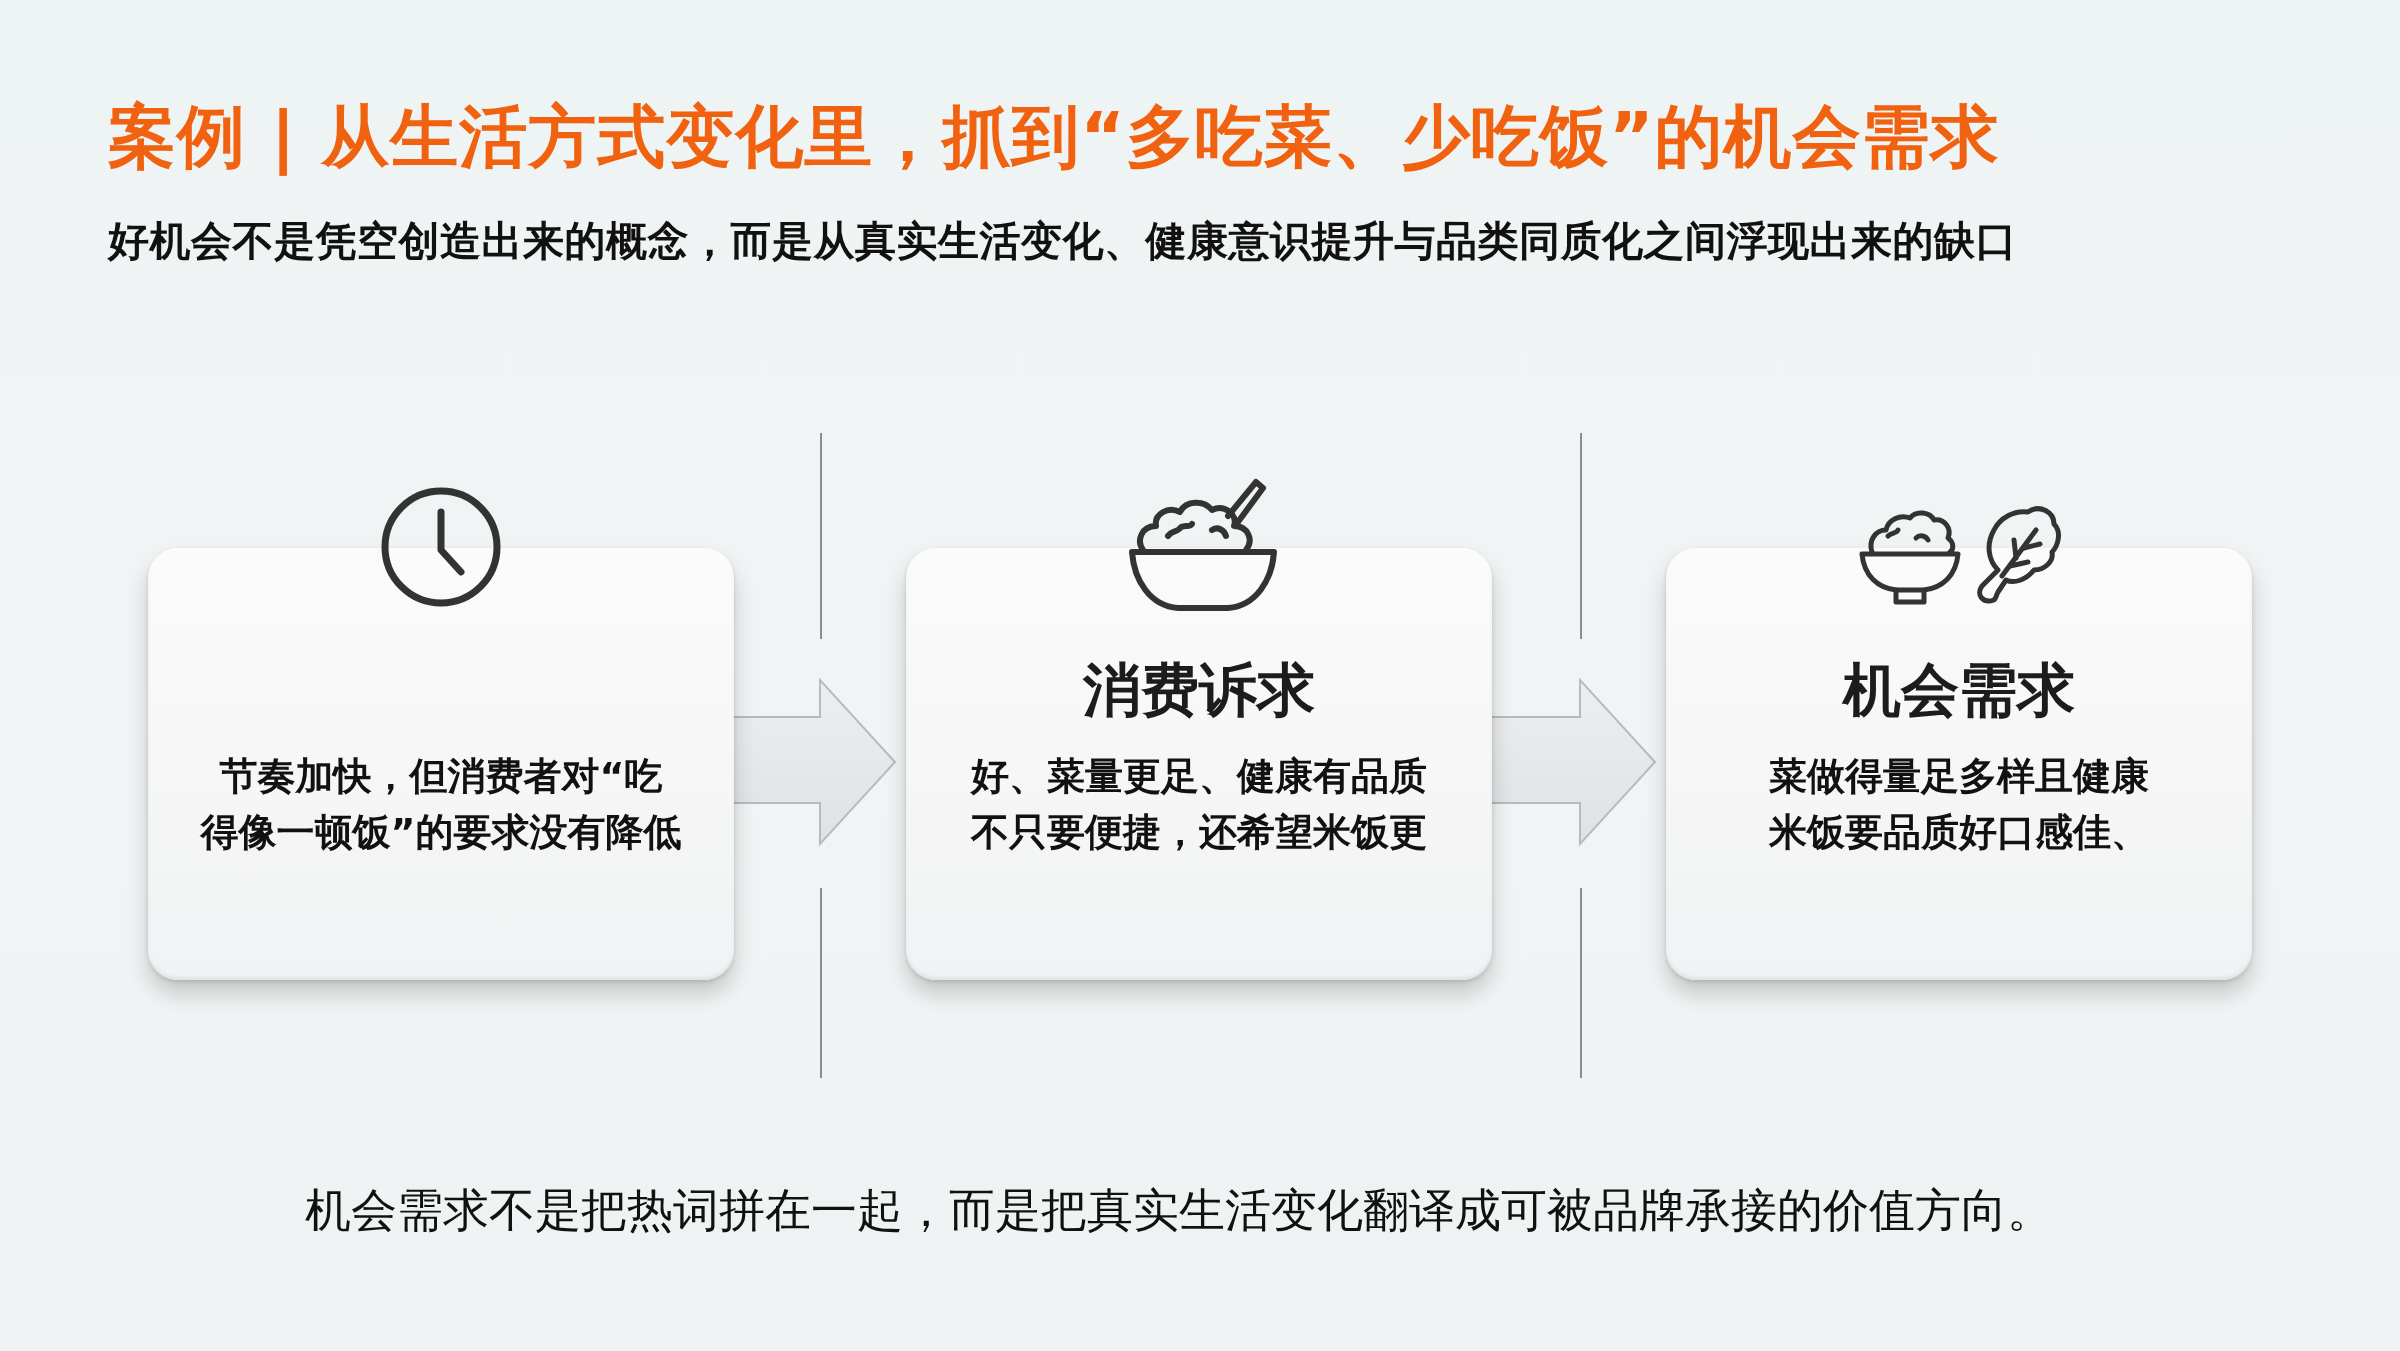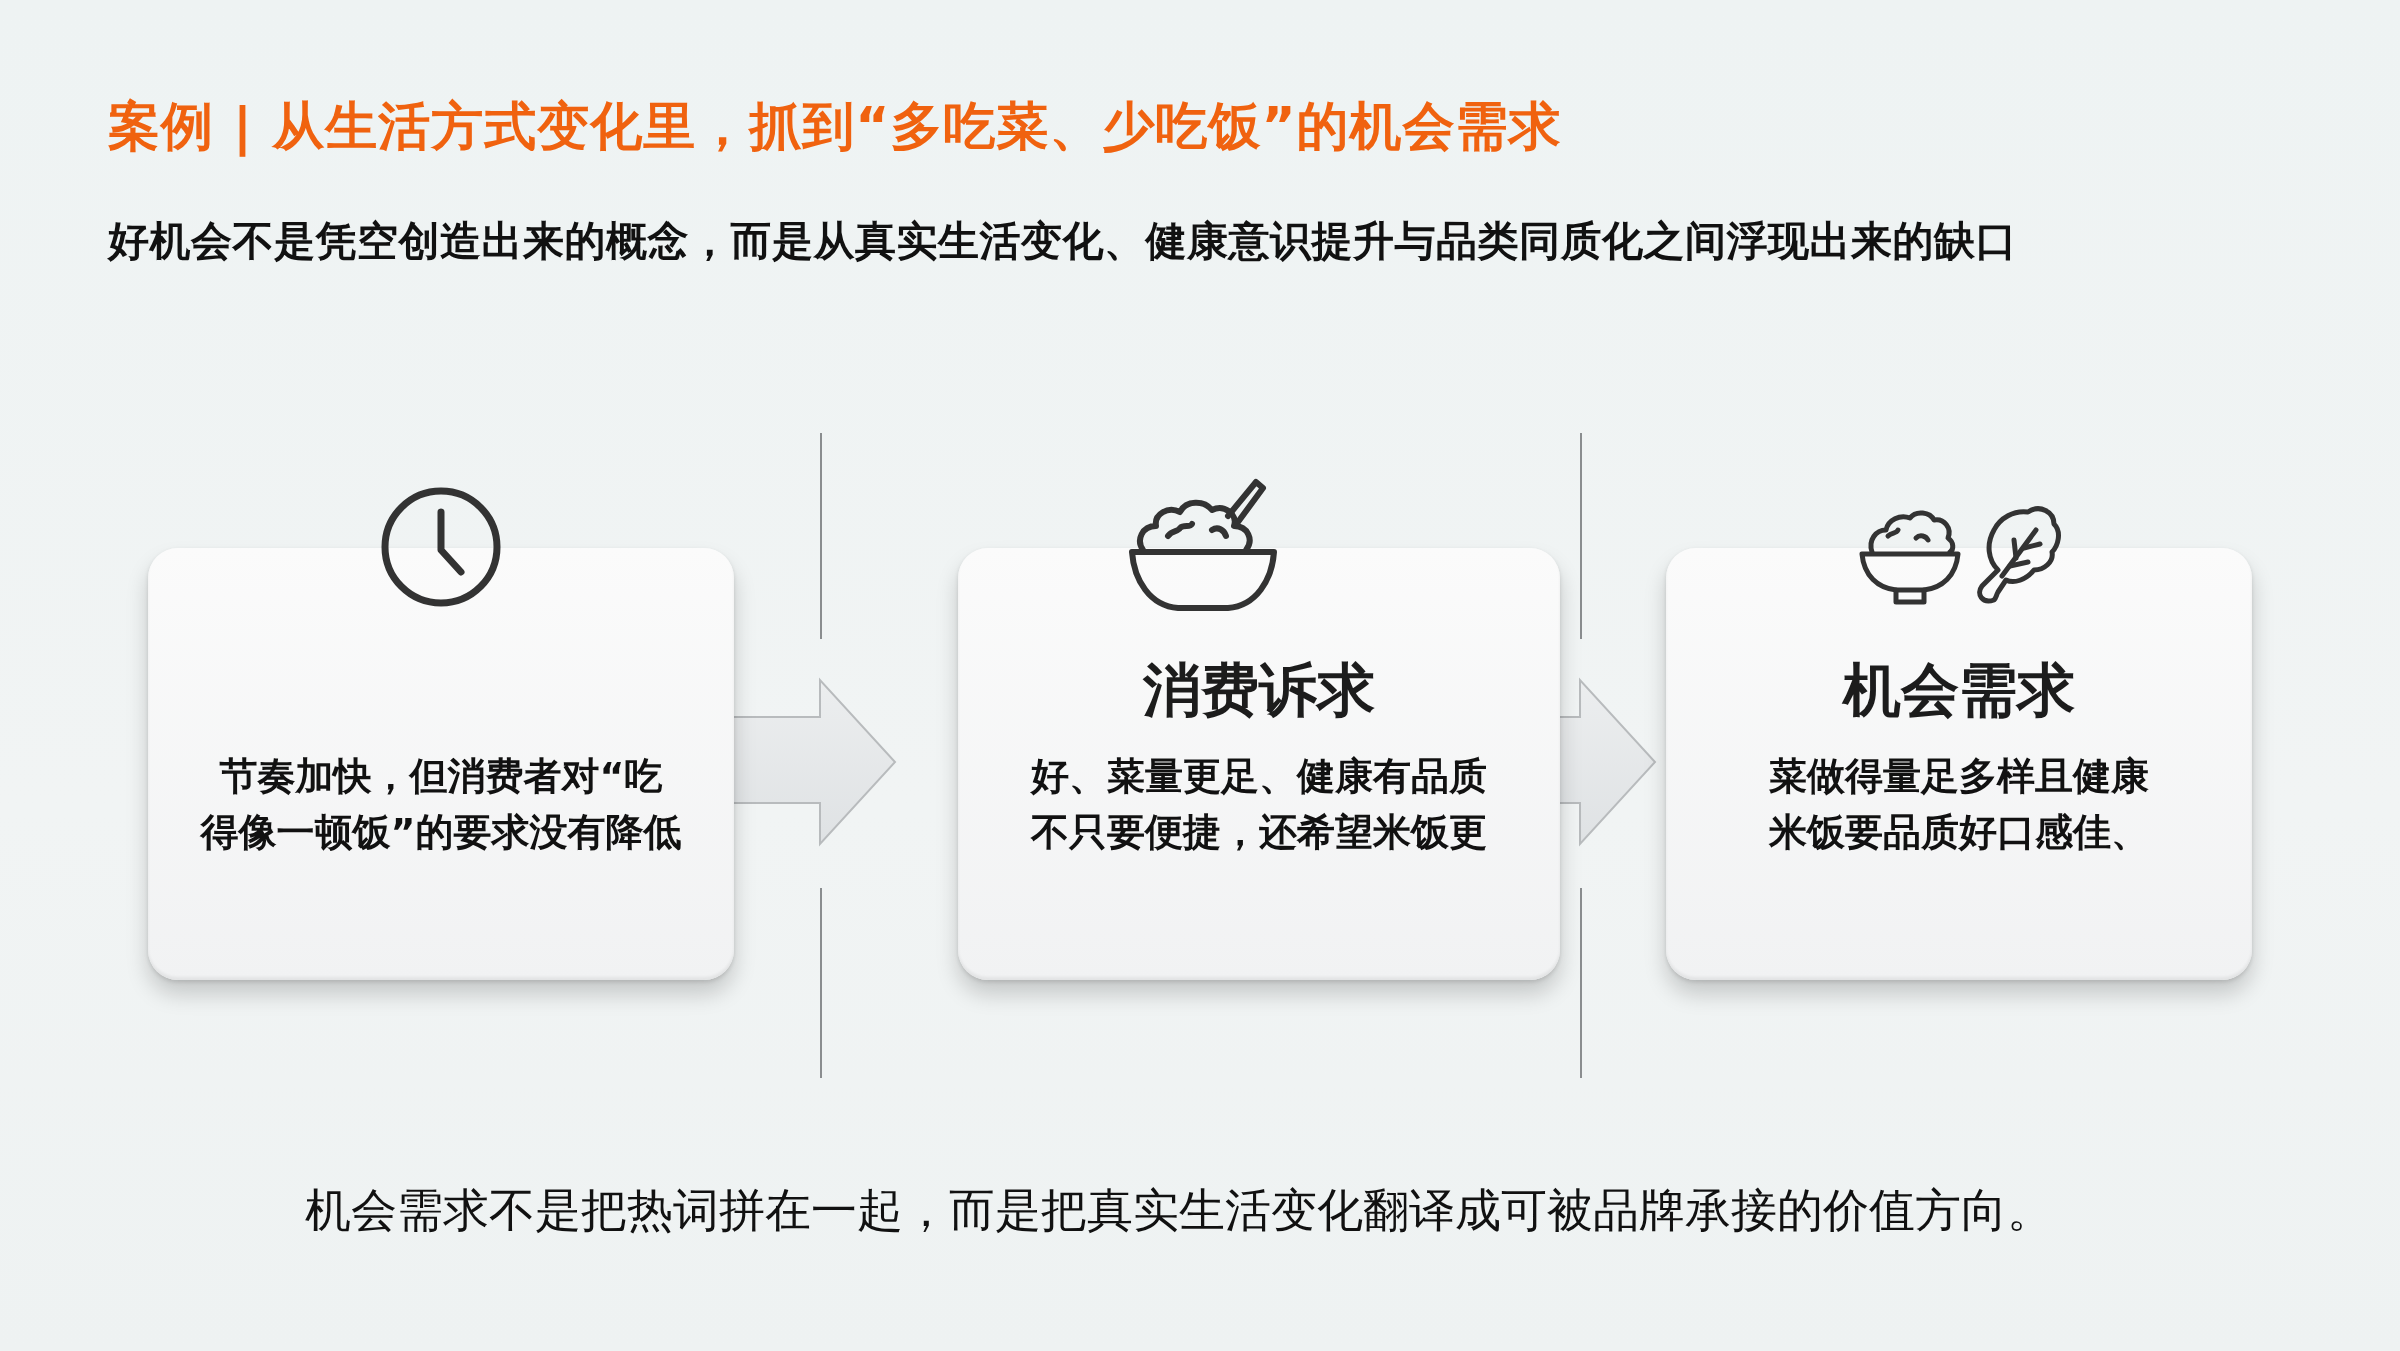--- a/index.html
+++ b/index.html
@@ -1,19 +1,19 @@
 <!DOCTYPE html>
 <html><head>
 <meta charset="utf-8">
 <style>
   html,body{margin:0;padding:0;}
   body{width:2400px;height:1351px;position:relative;overflow:hidden;
     background:linear-gradient(180deg,#eef3f3 0%,#f1f4f4 60%,#eef2f2 100%);
     font-family:"DejaVu Sans","Liberation Sans",sans-serif;color:#111;}
-  .title{position:absolute;left:108px;top:92px;font-size:52px;font-weight:bold;color:#f0620f;letter-spacing:1px;white-space:nowrap;}
+  .title{position:absolute;left:108px;top:92px;font-size:68px;font-weight:bold;color:#f0620f;letter-spacing:1px;white-space:nowrap;}
   .subtitle{position:absolute;left:108px;top:214px;font-size:41px;font-weight:bold;color:#111;white-space:nowrap;letter-spacing:0.5px;}
   .divider{position:absolute;width:2px;background:#8a8d8f;}
   .card{position:absolute;top:548px;width:586px;height:432px;border-radius:30px;
     background:linear-gradient(180deg,#fbfbfb 0%,#f1f2f3 100%);
     box-shadow:0 14px 22px rgba(0,0,0,0.18), 0 2px 4px rgba(0,0,0,0.12), inset 0 -3px 3px rgba(0,0,0,0.06);}
   .card-title{position:absolute;left:0;right:0;top:104px;text-align:center;font-size:58px;font-weight:bold;color:#1c1c1c;}
   .card-body{position:absolute;left:30px;right:30px;top:200px;text-align:center;font-size:38px;font-weight:bold;color:#111;line-height:56px;}
   .icon{position:absolute;}
   .arrow{position:absolute;}
   .footer{position:absolute;left:305px;top:1180px;font-size:46px;font-weight:normal;color:#111;white-space:nowrap;}
@@ -52,21 +52,21 @@
   <div class="card-body">
     <div>节奏加快，但消费者对“吃</div>
     <div>得像一顿饭”的要求没有降低</div>
   </div>
 </div>
 <svg class="icon" style="left:378px;top:484px;" width="126" height="126" viewBox="0 0 126 126">
   <circle cx="63" cy="63" r="56" fill="none" stroke="#333" stroke-width="7"></circle>
   <path d="M63 28 L63 66 L83 88" fill="none" stroke="#333" stroke-width="7" stroke-linecap="round" stroke-linejoin="round"></path>
 </svg>
 
-<div class="card" style="left:958px;padding-left:16px;">
+<div class="card" style="left:906px;">
   <div class="card-title">消费诉求</div>
   <div class="card-body">
     <div>好、菜量更足、健康有品质</div>
     <div>不只要便捷，还希望米饭更</div>
   </div>
 </div>
 <svg class="icon" style="left:1128px;top:474px;" width="150" height="142" viewBox="0 0 150 142">
   <g fill="none" stroke="#333" stroke-width="6" stroke-linecap="round" stroke-linejoin="round">
     <path d="M100 42 L128 8 L135 14 L110 48"></path>
     <path d="M15 76 C8 66 14 52 28 52 C26 40 40 32 52 38 C58 26 76 26 84 36 C96 30 110 40 106 52 C120 52 126 66 118 76"></path>

